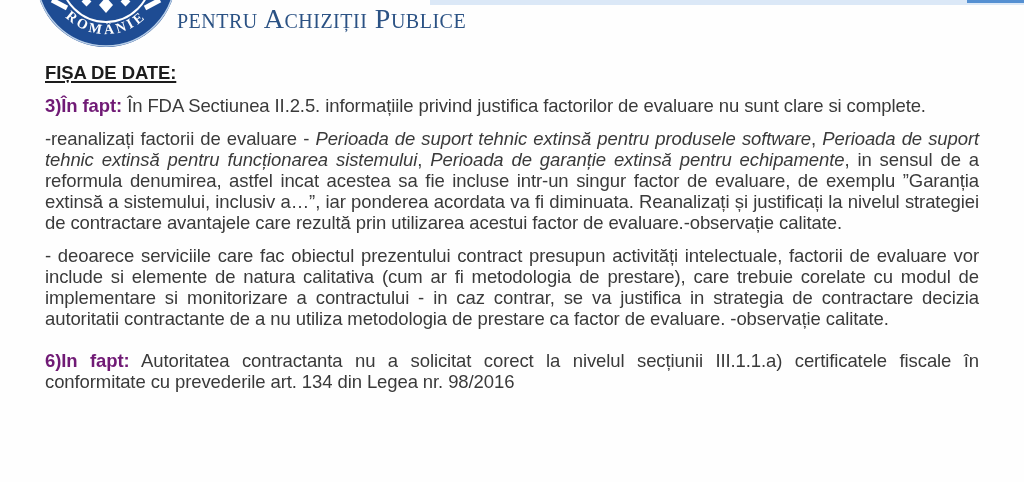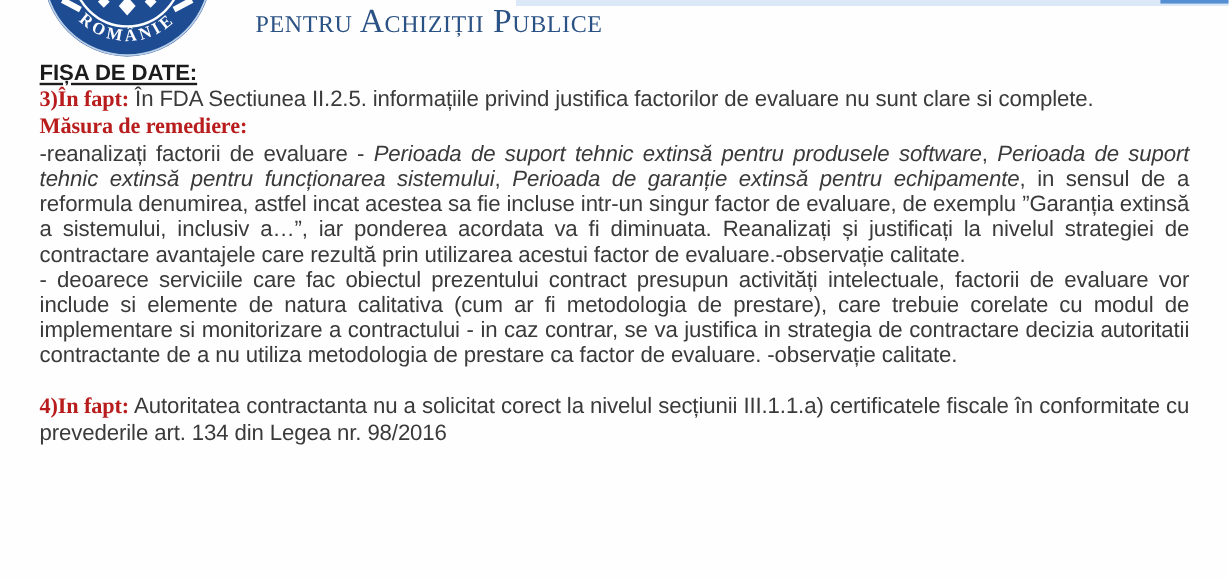--- a/index.html
+++ b/index.html
@@ -8,33 +8,33 @@
     background:#fefefe; overflow:hidden;
     font-family:"Liberation Sans", sans-serif;
   }
   .band-light { position:absolute; top:0; left:430px; width:594px; height:5px; background:#dbe8f7; }
   .band-dark  { position:absolute; top:0; left:967px; width:57px; height:3px; background:#5590d2; }
   .seal { position:absolute; left:34px; top:0; width:150px; height:52px; }
   .org-name {
     position:absolute; left:177px; top:3px;
     font-family:"Liberation Serif", serif;
     font-variant:small-caps; font-size:28px; letter-spacing:0.5px;
-    color:#2b5284; white-space:nowrap;margin-left:36px;
+    color:#2b5284; white-space:nowrap;
   }
   .content {
     position:absolute; left:33px; top:50px; width:958px;
     font-size:18.5px; line-height:21px; color:#3a3a3a;
     text-align:justify; letter-spacing:-0.1px;
   }
-  .content p { margin:0; }
+  .content p { margin:12px; }
   .title-text {
     font-weight:bold; color:#1c1c1c;
     text-decoration:underline; text-decoration-thickness:2px; text-underline-offset:2px;
   }
-  .para .bold { font-weight:bold; color:#b91c1c;font-family:Liberation Serif, serif; }
+  .para .bold { font-weight:bold; color:#701a75; }
   .para .italic { font-style:italic; }
   .para.gap { margin-top:21px; }
 </style>
 </head>
 <body>
 
 <div id="screen">
 
   <div class="band-light"></div>
   <div class="band-dark"></div>
@@ -55,20 +55,19 @@
       </text>
     </svg>
   </div>
 
   <div class="org-name">pentru Achiziții Publice</div>
 
   <div class="content">
     <p><span class="title-text">FIȘA DE DATE:</span></p>
     <div>
         <p class="para"><span class="bold">3)În fapt:</span><span class="normal"> În FDA Sectiunea II.2.5. informațiile privind justifica factorilor de evaluare nu sunt clare si complete.</span></p>
-        <p class="para"><span class="bold">Măsura de remediere:</span></p>
         <p class="para"><span class="normal">-reanalizați factorii de evaluare - </span><span class="italic">Perioada de suport tehnic extinsă pentru produsele software</span><span class="normal">, </span><span class="italic">Perioada de suport tehnic extinsă pentru funcționarea sistemului</span><span class="normal">, </span><span class="italic">Perioada de garanție extinsă pentru echipamente</span><span class="normal">, in sensul de a reformula denumirea, astfel incat acestea sa fie incluse intr-un singur factor de evaluare, de exemplu ”Garanția extinsă a sistemului, inclusiv a…”, iar ponderea acordata va fi diminuata. Reanalizați și justificați la nivelul strategiei de contractare avantajele care rezultă prin utilizarea acestui factor de evaluare.-observație calitate.</span></p>
         <p class="para"><span class="normal">- deoarece serviciile care fac obiectul prezentului contract presupun activități intelectuale, factorii de evaluare vor include si elemente de natura calitativa (cum ar fi metodologia de prestare), care trebuie corelate cu modul de implementare si monitorizare a contractului - in caz contrar, se va justifica in strategia de contractare decizia autoritatii contractante de a nu utiliza metodologia de prestare ca factor de evaluare. -observație calitate.</span></p>
-        <p class="para gap"><span class="bold">4)In fapt:</span><span class="normal"> Autoritatea contractanta nu a solicitat corect la nivelul secțiunii III.1.1.a) certificatele fiscale în conformitate cu prevederile art. 134 din Legea nr. 98/2016</span></p>
+        <p class="para gap"><span class="bold">6)In fapt:</span><span class="normal"> Autoritatea contractanta nu a solicitat corect la nivelul secțiunii III.1.1.a) certificatele fiscale în conformitate cu prevederile art. 134 din Legea nr. 98/2016</span></p>
       </div>
   </div>
 
 </div>
 
 </body></html>

